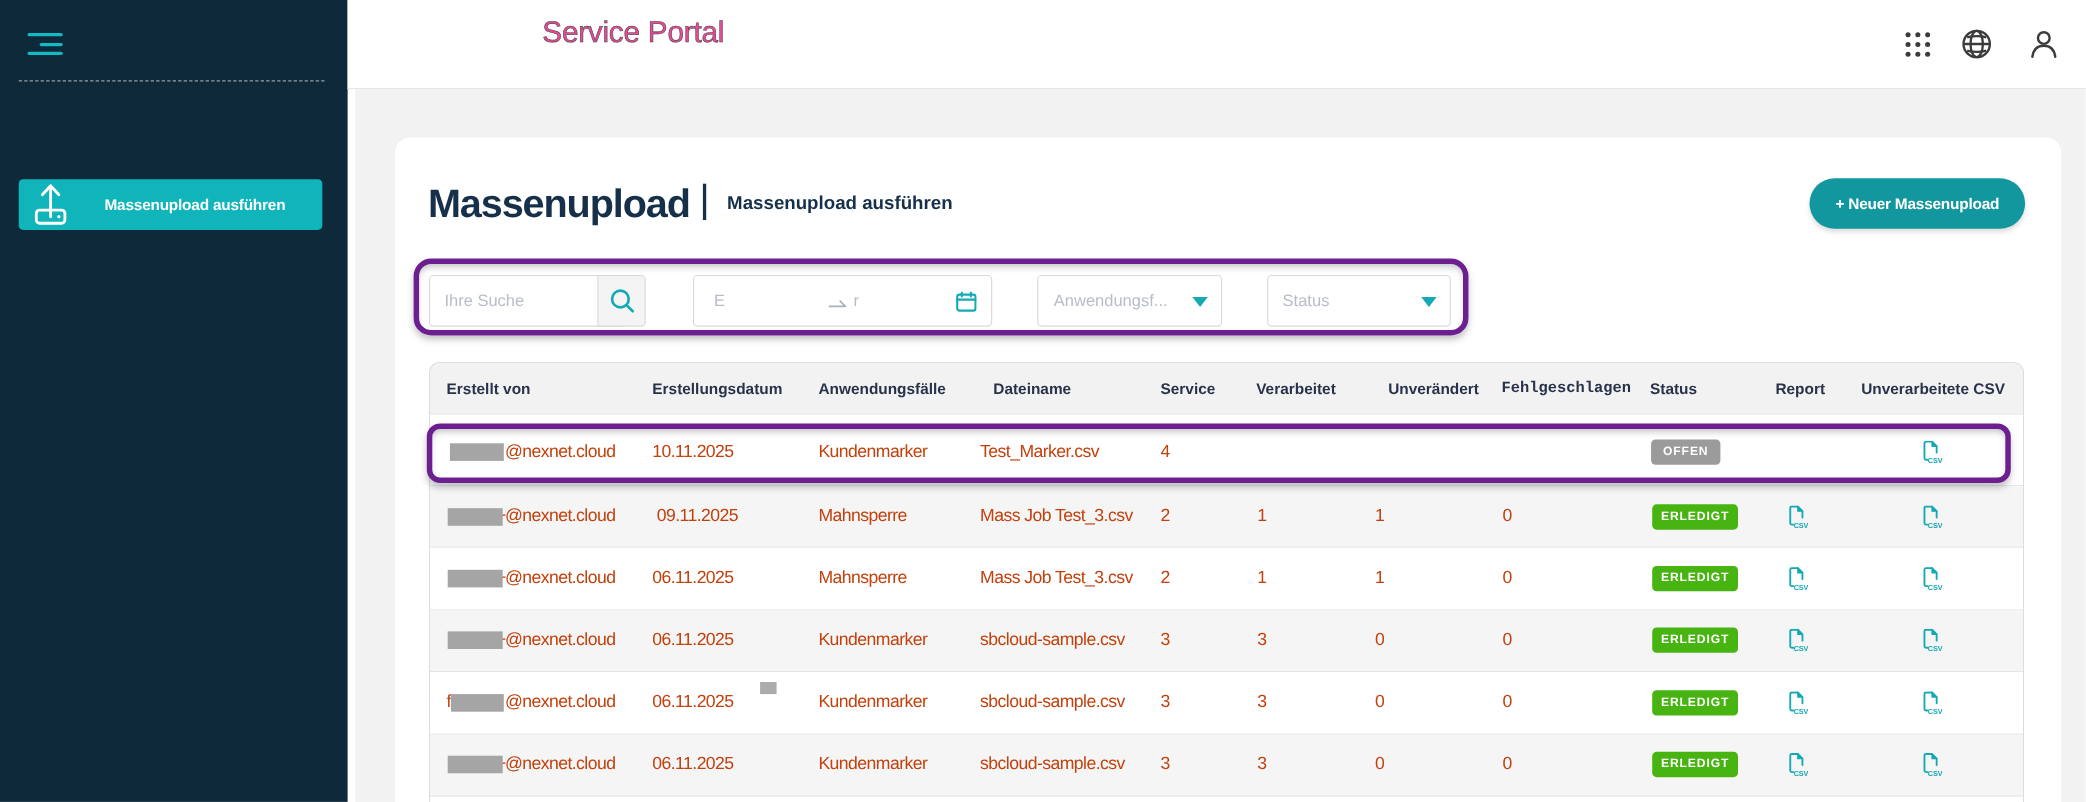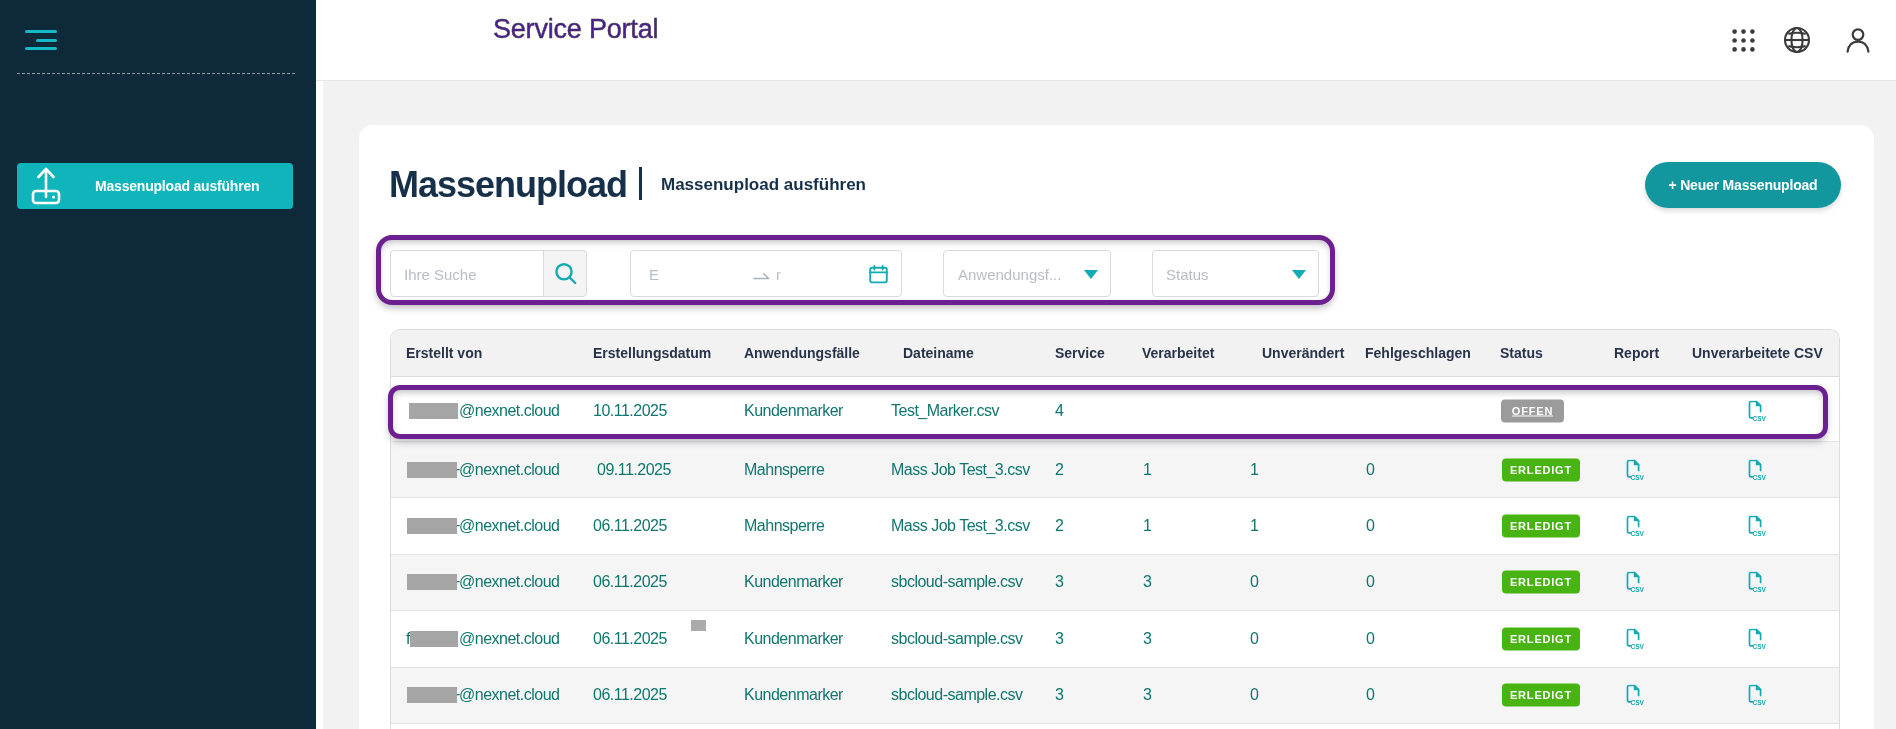--- a/index.html
+++ b/index.html
@@ -13,21 +13,21 @@
   #dash { position:absolute; left:17px; top:73px; width:278px; border-top:1px dashed #93a0a8; }
   .navitem { position:absolute; left:17px; width:276px; height:46px; border-radius:4px;
     color:#fff; font-size:14px; font-weight:700; letter-spacing:-.2px; }
   .navitem .lbl { position:absolute; left:78px; top:50%; transform:translateY(-50%); white-space:nowrap; }
   #nav2 { background:#10b4bb; }
 
   
   #topbar { position:absolute; left:316px; top:0; width:1580px; height:81px; background:#fff;
     border-bottom:1px solid #e6e6e6; }
   #sptitle { position:absolute; left:177px; top:14px; font-size:27px; font-weight:400;
-    color:#4c1d95; letter-spacing:-.2px; -webkit-text-stroke:.5px #3e3e3e; }
+    color:#ec4899; letter-spacing:-.2px; -webkit-text-stroke:.5px #3e3e3e; }
 
   
   #mainbg { position:absolute; left:323px; top:81px; width:1573px; height:648px; background:#f2f2f3; }
   #card { position:absolute; left:359px; top:125px; width:1515px; height:604px; background:#fff;
     border-radius:14px 14px 0 0; }
 
   
   #h1 { position:absolute; left:389px; top:164px; font-size:36px; font-weight:700; color:#16304a; letter-spacing:-1px;}
   #pipe { position:absolute; left:639px; top:167px; width:3px; height:33px; background:#16304a; }
   #h2 { position:absolute; left:661px; top:175px; font-size:17px; font-weight:700; color:#16304a; letter-spacing:0;}
@@ -53,25 +53,25 @@
   
   #tbl { position:absolute; left:390px; top:329px; width:1450px; height:436px;
     border:1px solid #dcdcdc; border-radius:10px 10px 0 0; border-bottom:none; background:#fff; }
   #thead { position:absolute; left:0; top:0; width:1448px; height:47px; background:#f2f2f3;
     border-radius:9px 9px 0 0; border-bottom:1px solid #dcdcdc; }
   .hc { position:absolute; top:50%; transform:translateY(-50%); font-size:14px; font-weight:700;
     color:#283349; white-space:nowrap; }
   .row { position:absolute; left:0; width:1448px; border-bottom:1px solid #e4e4e4; background:#fff; }
   .row.g { background:#f5f5f6; }
   .cell { position:absolute; top:50%; transform:translateY(-50%); font-size:16px; letter-spacing:-.5px;
-    color:#0f766e; white-space:nowrap; }
+    color:#c2410c; white-space:nowrap; }
   .redact { position:absolute; background:#a5a5a5; height:16px; width:50px; left:16px; top:50%; transform:translateY(-50%); }
   .badge { position:absolute; top:50%; transform:translateY(-50%); height:23px; border-radius:4px;
     color:#fff; font-size:11px; font-weight:700; letter-spacing:.8px; text-align:center; line-height:23px; }
-  .b-gray { background:#9b9b9b; width:63px; left:1110px;text-decoration:underline; }
+  .b-gray { background:#9b9b9b; width:63px; left:1110px; }
   .b-green { background:#47b412; width:78px; left:1111px; }
   .csvicon { position:absolute; top:50%; transform:translateY(-50%); }
   .rfirst > .cell, .rfirst > .badge, .rfirst > .redact, .rfirst > .csvicon { top:calc(50% + 1.5px); }
   #prow { position:absolute; left:388px; top:385px; width:1440px; height:54px;
     border:5px solid #6c2090; border-radius:12px;
     box-shadow:0 4px 7px -1px rgba(90,90,100,.4), inset 0 4px 7px -2px rgba(90,90,100,.4); }
 </style>
 </head>
 <body>
 <div id="sidebar">
@@ -155,21 +155,21 @@
 
 <div id="tbl">
   <div id="thead">
     <span class="hc" style="left:15px;">Erstellt von</span>
     <span class="hc" style="left:202px;">Erstellungsdatum</span>
     <span class="hc" style="left:353px;">Anwendungsfälle</span>
     <span class="hc" style="left:512px;">Dateiname</span>
     <span class="hc" style="left:664px;">Service</span>
     <span class="hc" style="left:751px;">Verarbeitet</span>
     <span class="hc" style="left:858px;margin-left:13px;">Unverändert</span>
-    <span class="hc" style="left:974px;">Fehlgeschlagen</span>
+    <span class="hc" style="left:974px;font-family:Liberation Mono, monospace;">Fehlgeschlagen</span>
     <span class="hc" style="left:1109px;">Status</span>
     <span class="hc" style="left:1223px;">Report</span>
     <span class="hc" style="left:1301px;">Unverarbeitete CSV</span>
   </div>
 
   <div class="row rfirst" style="top:47px; height:65px;">
     <span class="redact" style="left:18px;width:49px;"></span>
     <span class="cell" style="left:68px;">@nexnet.cloud</span>
     <span class="cell" style="left:202px;">10.11.2025</span>
     <span class="cell" style="left:353px;">Kundenmarker</span>

